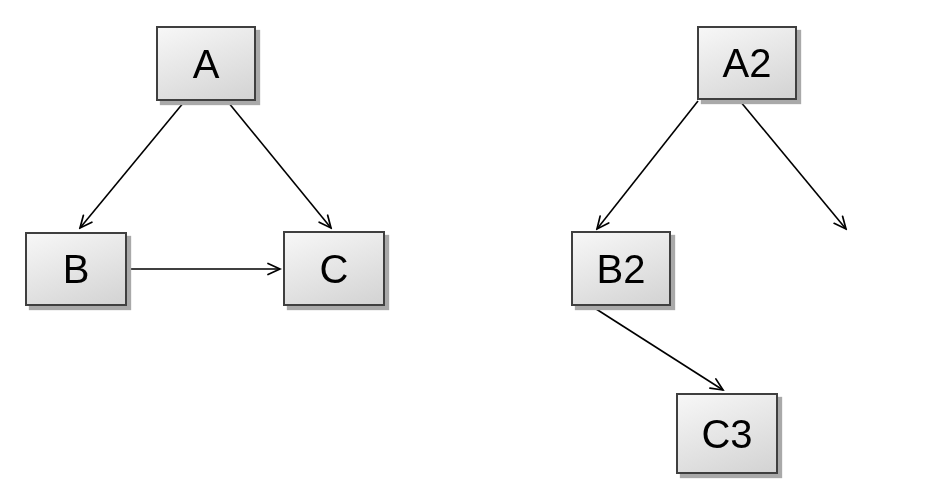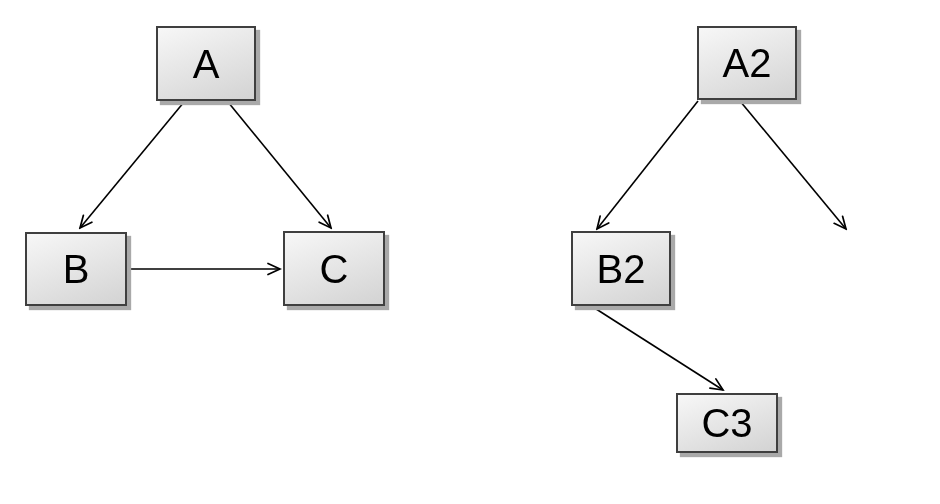--- a/index.html
+++ b/index.html
@@ -75,17 +75,17 @@
       </div>
       <div class="node" style="left: 283px; top: 231px; width: 102px; height: 75px;">
         <span class="node-label">C</span>
       </div>
       <div class="node" style="left: 669px; top: 26px; width: 100px; height: 74px; margin-left: 28px;">
         <span class="node-label">A2</span>
       </div>
       <div class="node" style="left: 543px; top: 231px; width: 100px; height: 75px; margin-left: 28px;">
         <span class="node-label">B2</span>
       </div>
-      <div class="node" style="left: 676px; top: 393px; width: 102px; height: 60px;">
+      <div class="node" style="left: 676px; top: 393px; width: 102px; height: 81px;">
         <span class="node-label">C3</span>
       </div>
     </div>
 </div>
 
 </body></html>

